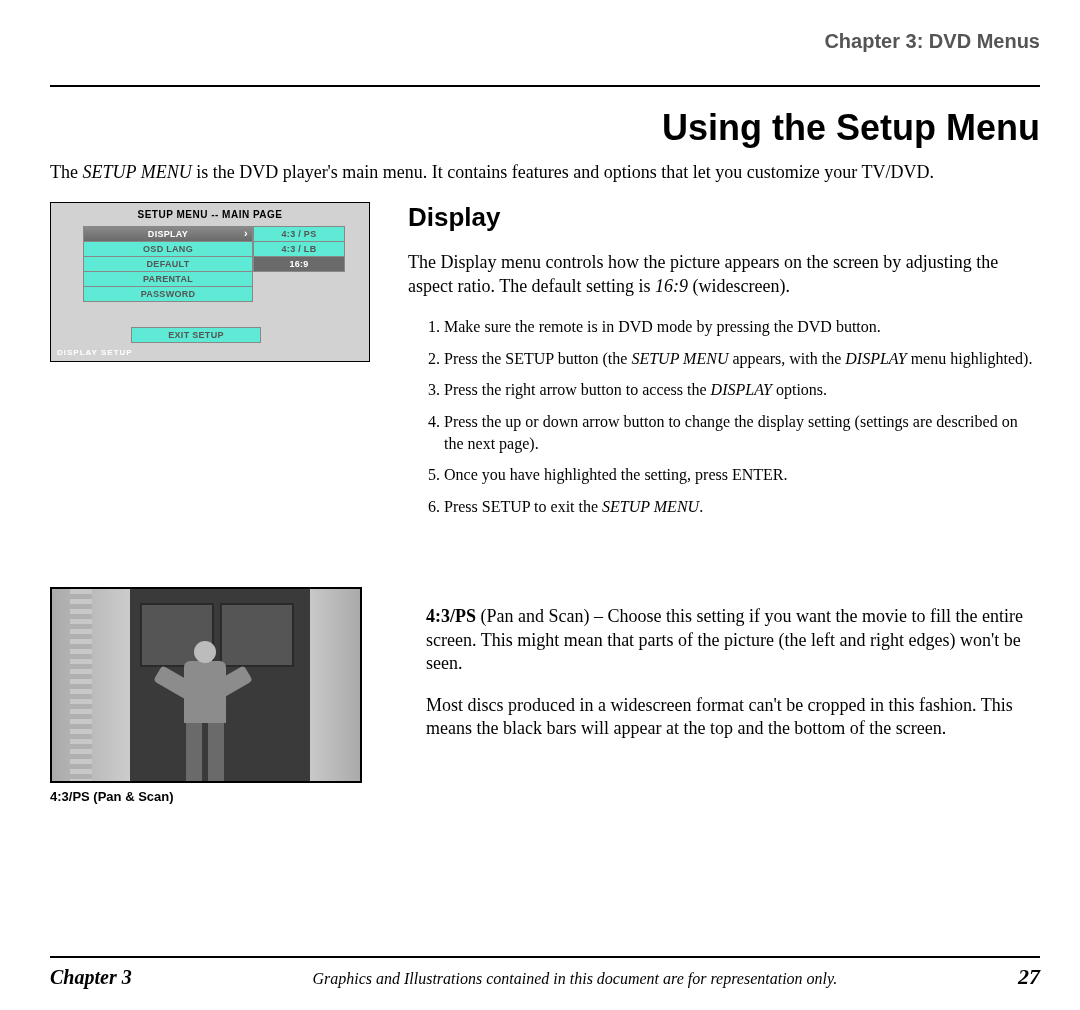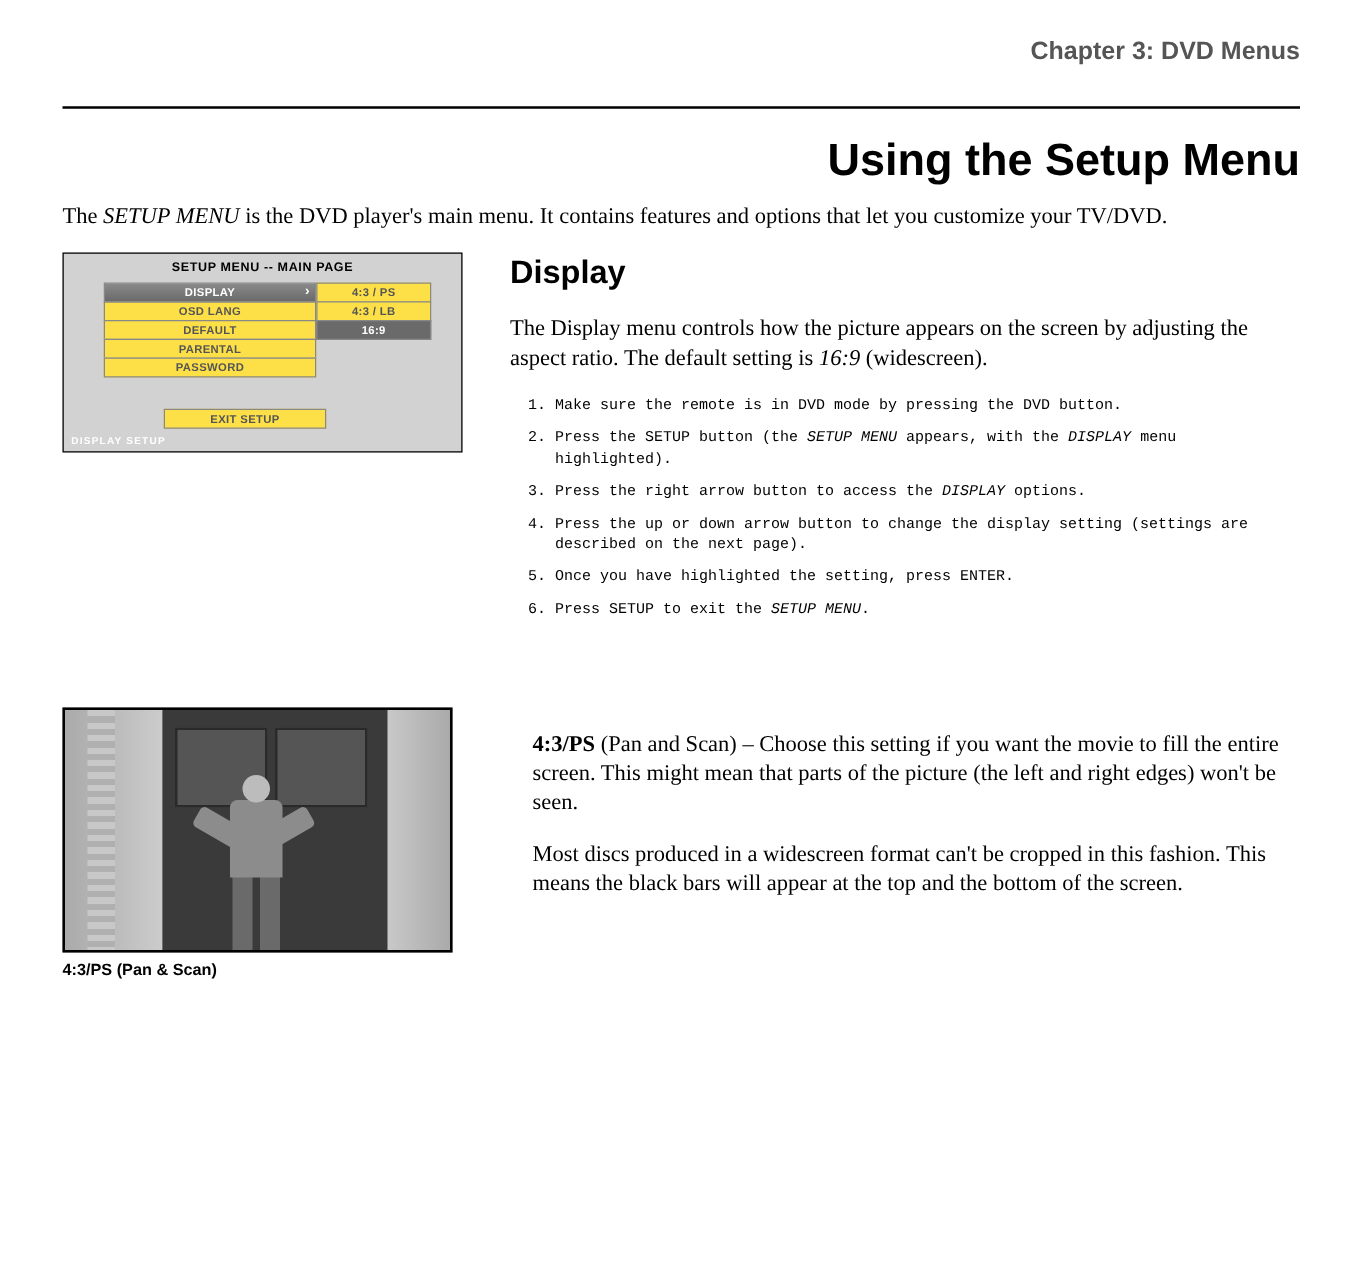--- a/index.html
+++ b/index.html
@@ -63,25 +63,24 @@
     font-weight: 700;
     font-size: 26px;
     margin: 0 0 6px 0;
   }
   .body {
     font-size: 18px;
     line-height: 1.3;
   }
   .body .italic { font-style: italic; }
   ol.steps {
-    font-size: 12px;
+    font-size: 16px;
     line-height: 1.35;
     padding-left: 36px;
     margin: 6px 0 0 0;
-    font-family: Liberation Mono, monospace;
   }
   ol.steps li { margin-bottom: 10px; }
   ol.steps .italic { font-style: italic; }
   
   .menu-box {
     border: 1px solid #000;
     background: #d2d2d2;
     width: 320px;
     box-sizing: border-box;
     padding: 0;
@@ -100,21 +99,21 @@
     gap: 0;
   }
   .menu-left {
     width: 170px;
   }
   .menu-right {
     width: 92px;
   }
   .menu-cell {
     border: 1px solid #888;
-    background: #fde047;
+    background: #5eead4;
     font-size: 9px;
     font-weight: 700;
     letter-spacing: 0.3px;
     padding: 2px 6px;
     text-align: center;
     color: #555;
     box-sizing: border-box;
   }
   .menu-left .menu-cell { margin-bottom: -1px; }
   .menu-right .menu-cell { margin-bottom: -1px; }
@@ -302,14 +301,22 @@
       <div class="caption">4:3/PS (Pan &amp; Scan)</div>
     </div>
     <div class="para2">
       <p>
         <span class="bolditalic">4:3/PS</span><span> (Pan and Scan) –  Choose this setting if you want the movie to fill the entire screen. This might mean that parts of the picture (the left and right edges) won't be seen.</span>
       </p>
       <p>Most discs produced in a widescreen format can't be cropped in this fashion. This means the black bars will appear at the top and the bottom of the screen.</p>
     </div>
   </div>
 
+  <div class="footer">
+    <hr class="footer-rule">
+    <div class="footer-row">
+      <div class="footer-left">Chapter 3</div>
+      <div class="footer-center">Graphics and Illustrations contained in this document are for representation only.</div>
+      <div class="footer-right">27</div>
+    </div>
+  </div>
 
 </div>
 
 </body></html>

